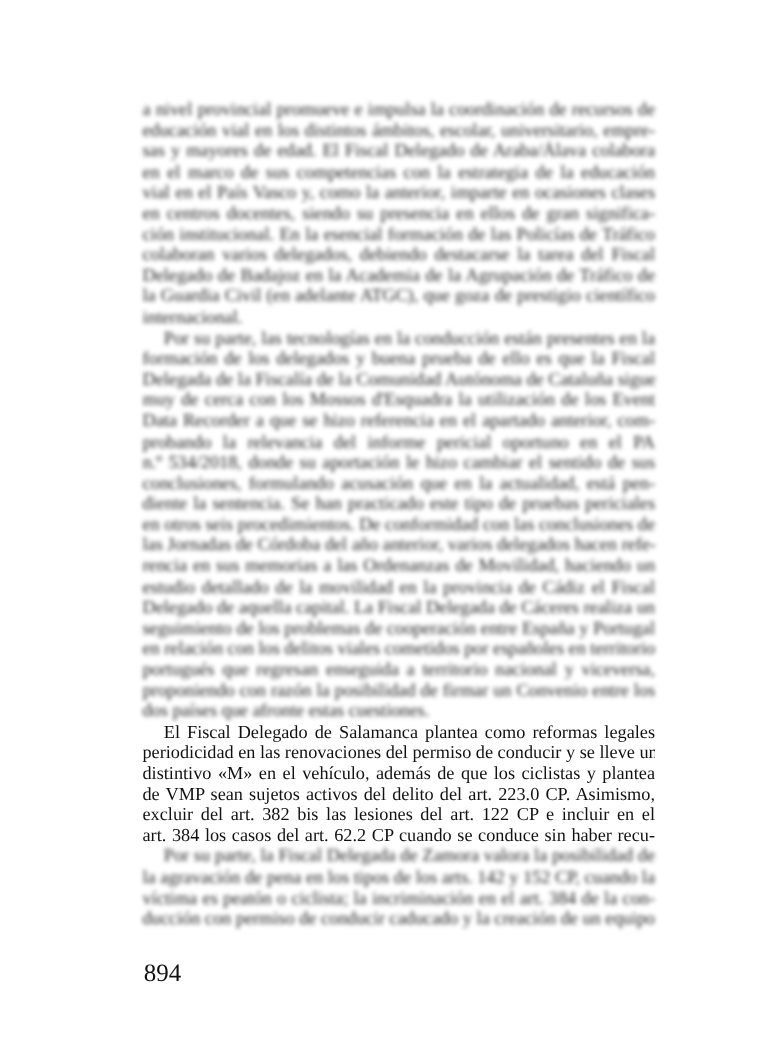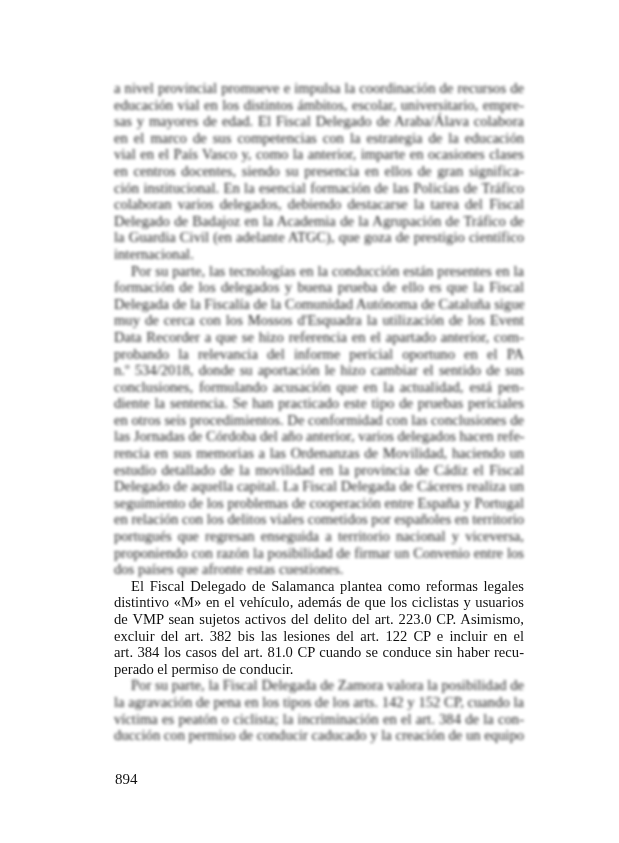--- a/index.html
+++ b/index.html
@@ -49,21 +49,21 @@
   }
   .line.last {
     text-align-last: left;
   }
   .line.first { text-indent: 17px; }
   .sharp { color: #111; }
   .page-number {
     position: absolute;
     left: 115px;
     top: 771px;
-    font-size: 15px;
+    font-size: 20px;
     line-height: 16px;
     color: #111;
   }
 </style>
 </head>
 <body>
 
 <div class="page">
   <div class="text-block">
 
@@ -98,25 +98,25 @@
       <span class="line">Delegado de aquella capital. La Fiscal Delegada de Cáceres realiza un</span>
       <span class="line">seguimiento de los problemas de cooperación entre España y Portugal</span>
       <span class="line">en relación con los delitos viales cometidos por españoles en territorio</span>
       <span class="line">portugués que regresan enseguida a territorio nacional y viceversa,</span>
       <span class="line">proponiendo con razón la posibilidad de firmar un Convenio entre los</span>
       <span class="line last">dos países que afronte estas cuestiones.</span>
     </div>
 
     <div class="para sharp">
       <span class="line first">El Fiscal Delegado de Salamanca plantea como reformas legales</span>
-      <span class="line">distintivo «M» en el vehículo, además de que los ciclistas y usuarios</span>
+      <span class="line">periodicidad en las renovaciones del permiso de conducir y se lleve un</span>
+      <span class="line">distintivo «M» en el vehículo, además de que los ciclistas y plantea</span>
       <span class="line">de VMP sean sujetos activos del delito del art. 223.0 CP. Asimismo,</span>
       <span class="line">excluir del art. 382 bis las lesiones del art. 122 CP e incluir en el</span>
-      <span class="line">art. 384 los casos del art. 81.0 CP cuando se conduce sin haber recu-</span>
-      <span class="line last">perado el permiso de conducir.</span>
+      <span class="line">art. 384 los casos del art. 62.2 CP cuando se conduce sin haber recu-</span>
     </div>
 
     <div class="para blur">
       <span class="line first">Por su parte, la Fiscal Delegada de Zamora valora la posibilidad de</span>
       <span class="line">la agravación de pena en los tipos de los arts. 142 y 152 CP, cuando la</span>
       <span class="line">víctima es peatón o ciclista; la incriminación en el art. 384 de la con-</span>
       <span class="line">ducción con permiso de conducir caducado y la creación de un equipo</span>
     </div>
   </div>
 

